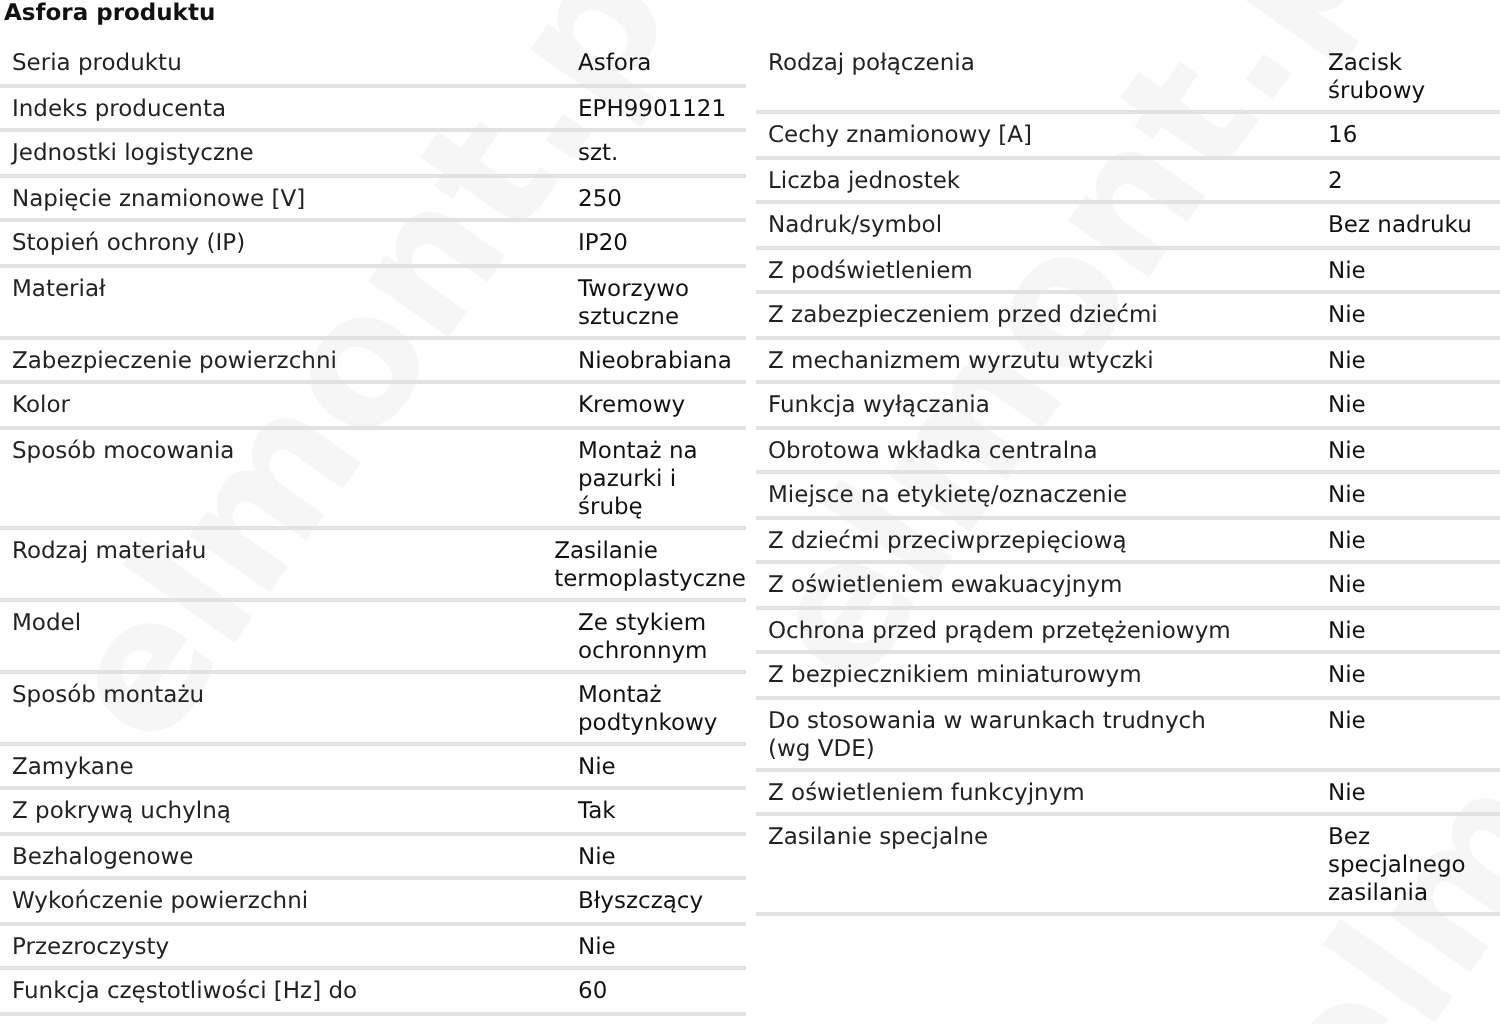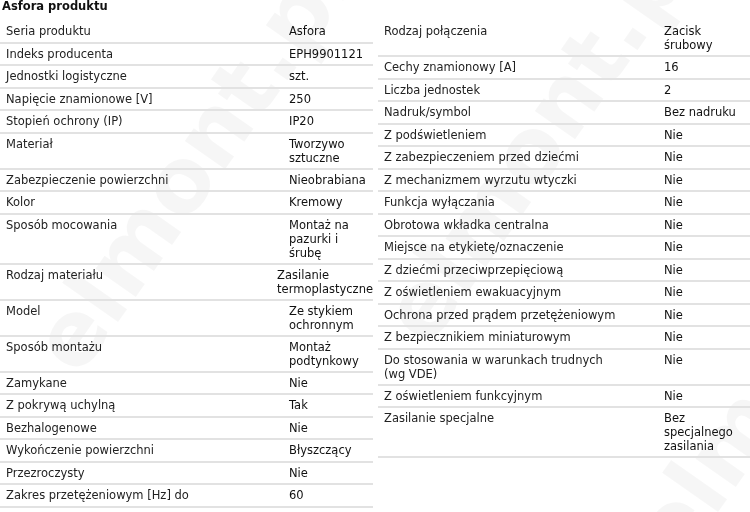--- a/index.html
+++ b/index.html
@@ -102,21 +102,21 @@
     </div>
     <div class="row">
       <div class="label">Wykończenie powierzchni</div>
       <div class="value">Błyszczący</div>
     </div>
     <div class="row">
       <div class="label">Przezroczysty</div>
       <div class="value">Nie</div>
     </div>
     <div class="row">
-      <div class="label">Zakres przetężeniowym [Hz] do</div>
+      <div class="label">Funkcja częstotliwości [Hz] do</div>
       <div class="value">60</div>
     </div>
   </div>
 <div class="col right" id="right-col">
     <div class="row">
       <div class="label">Rodzaj połączenia</div>
       <div class="value">Zacisk śrubowy</div>
     </div>
     <div class="row">
       <div class="label">Cechy znamionowy [A]</div>

